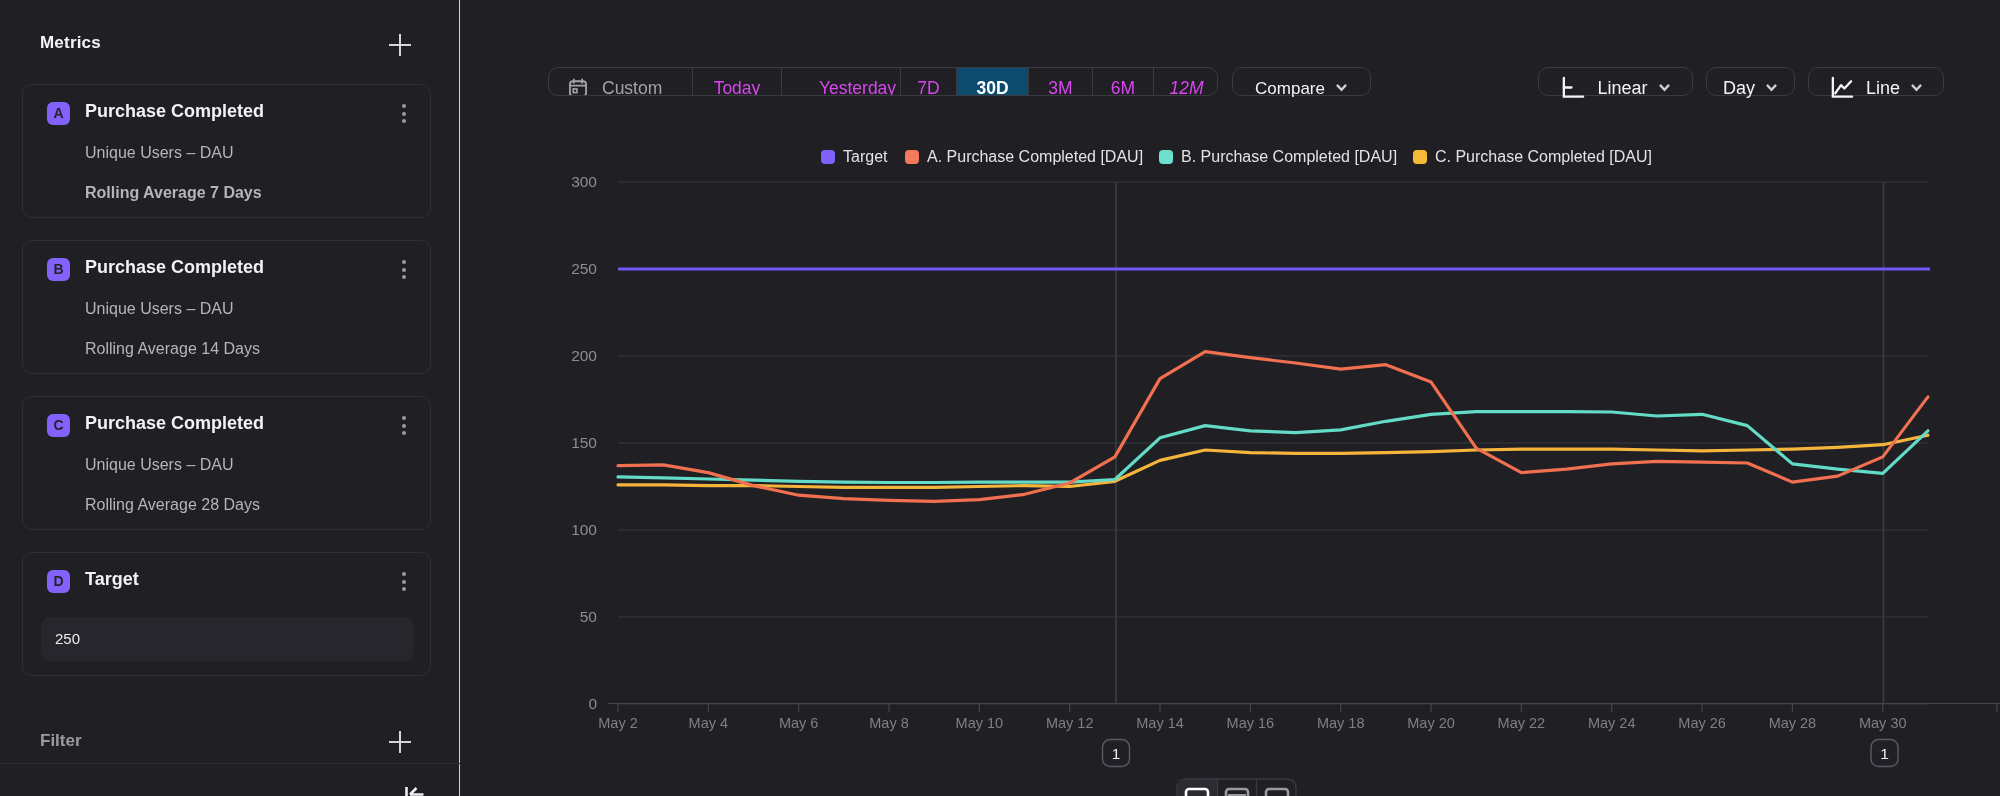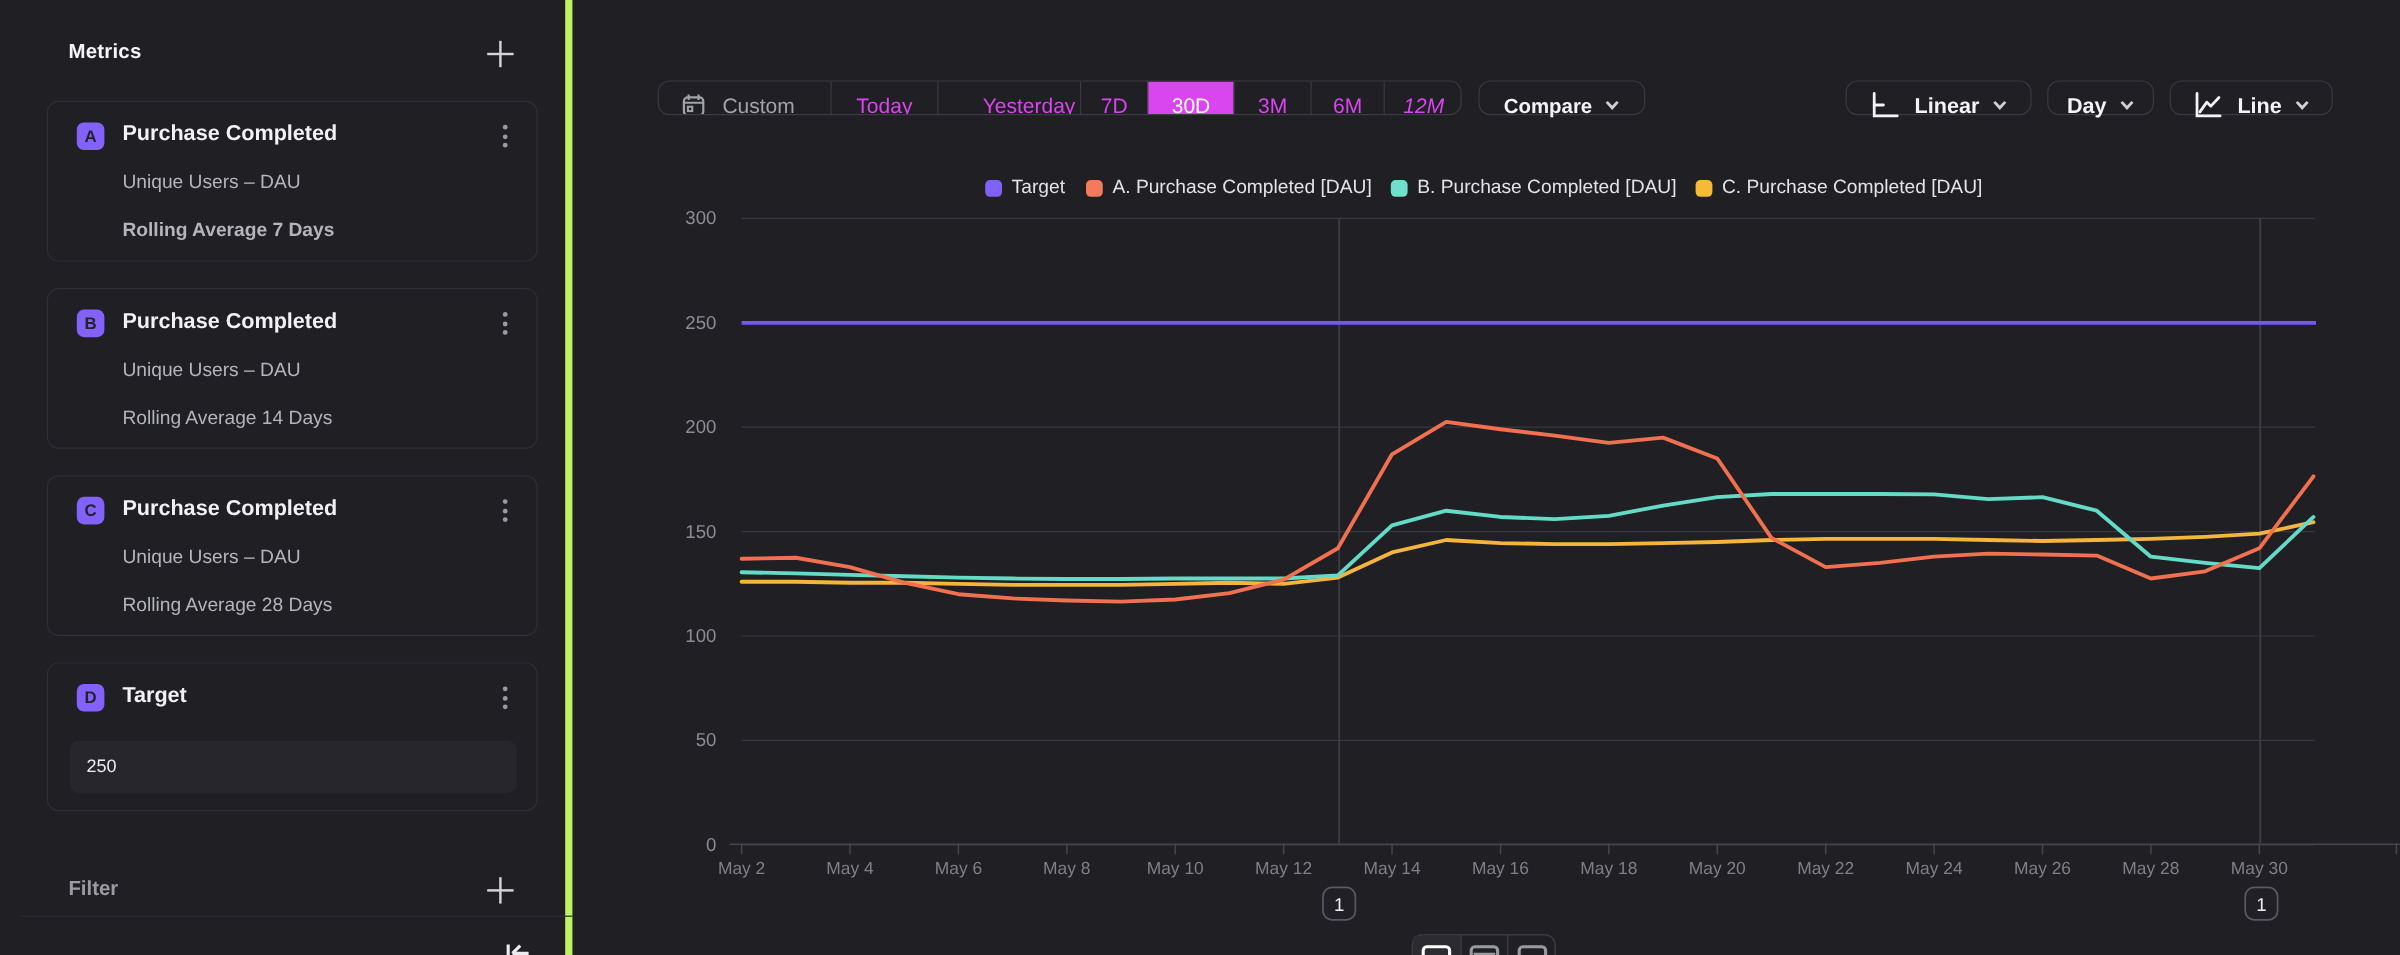--- a/index.html
+++ b/index.html
@@ -1,38 +1,38 @@
 <!DOCTYPE html>
 <html><head>
 <meta charset="utf-8">
 <style>
   * { margin:0; padding:0; box-sizing:border-box; }
   html,body { width:2000px; height:796px; background:#1f1f24; font-family:"Liberation Sans", sans-serif; overflow:hidden; }
-  .sidebar { position:absolute; left:17px; top:0; width:460px; height:796px; border-right:6px solid #bef264; }
+  .sidebar { position:absolute; left:0; top:0; width:460px; height:796px; border-right:1px solid #bef264; }
   .metrics-head { position:absolute; left:40px; top:33px; color:#f5f5f7; font-size:17px; font-weight:700; letter-spacing:.2px; }
   .plus { position:absolute; width:22px; height:22px; color:#d6d6da; }
   .plus:before, .plus:after { content:""; position:absolute; background:#d6d6da; }
   .plus:before { left:10px; top:0; width:2px; height:22px; }
   .plus:after { left:0; top:10px; width:22px; height:2px; }
   .card { position:absolute; left:22px; width:409px; border:1px solid #2f2f36; border-radius:10px; }
   .badge { position:absolute; left:24px; top:17px; width:23px; height:23px; border-radius:6px; background:#8262fa; color:#232329; font-size:14px; font-weight:700; text-align:center; line-height:23px; }
   .card-title { position:absolute; left:62px; top:16px; color:#f2f2f4; font-size:18px; font-weight:700; }
   .kebab { position:absolute; right:24px; top:19px; width:4px; height:19px; }
   .kebab i { position:absolute; left:0; width:4px; height:4px; border-radius:50%; background:#9a9aa1; }
   .kebab i:nth-child(1){top:0} .kebab i:nth-child(2){top:7.5px} .kebab i:nth-child(3){top:15px}
   .sub { position:absolute; left:62px; color:#b4b4bb; font-size:16px; }
   .filter-label { position:absolute; left:40px; top:731px; color:#9b9ba2; font-size:17px; font-weight:700; }
   .side-divider { position:absolute; left:0; top:763px; width:460px; height:1px; background:#2c2c32; }
   .target-input { position:absolute; left:18px; top:64px; width:373px; height:44px; background:#26262c; border-radius:9px; color:#ededef; font-size:15px; line-height:44px; padding-left:14px; }
 
   .toolbar-btn { position:absolute; border:1px solid #3a3a41; border-radius:10px; height:29px; top:67px; }
   .seg { position:absolute; top:0; height:41px; color:#d946ef; font-size:17.5px; text-align:center; line-height:41px; border-left:1px solid #3a3a41; }
   .seg.first { border-left:none; }
-  .seg.active { background:#d946ef; color:#ffffff; font-weight:400; }
-  .btn-label { color:#f4f4f6; font-size:18px; font-weight:700; }
+  .seg.active { background:#0c4a6e; color:#ffffff; font-weight:700; }
+  .btn-label { color:#f4f4f6; font-size:18px; font-weight:400; }
   .chev { display:inline-block; width:13px; height:13px; margin-left:10px; position:relative; top:0px; }
   .legend { position:absolute; top:149px; height:17px; }
   .lg-sq { position:absolute; top:1px; width:14px; height:14px; border-radius:4px; }
   .lg-tx { position:absolute; top:-1px; color:#e3e3e7; font-size:16px; white-space:nowrap; }
 </style>
 </head>
 <body>
 <div class="sidebar">
   <div class="metrics-head">Metrics</div>
   <div class="plus" style="left:389px; top:34px;"></div>

